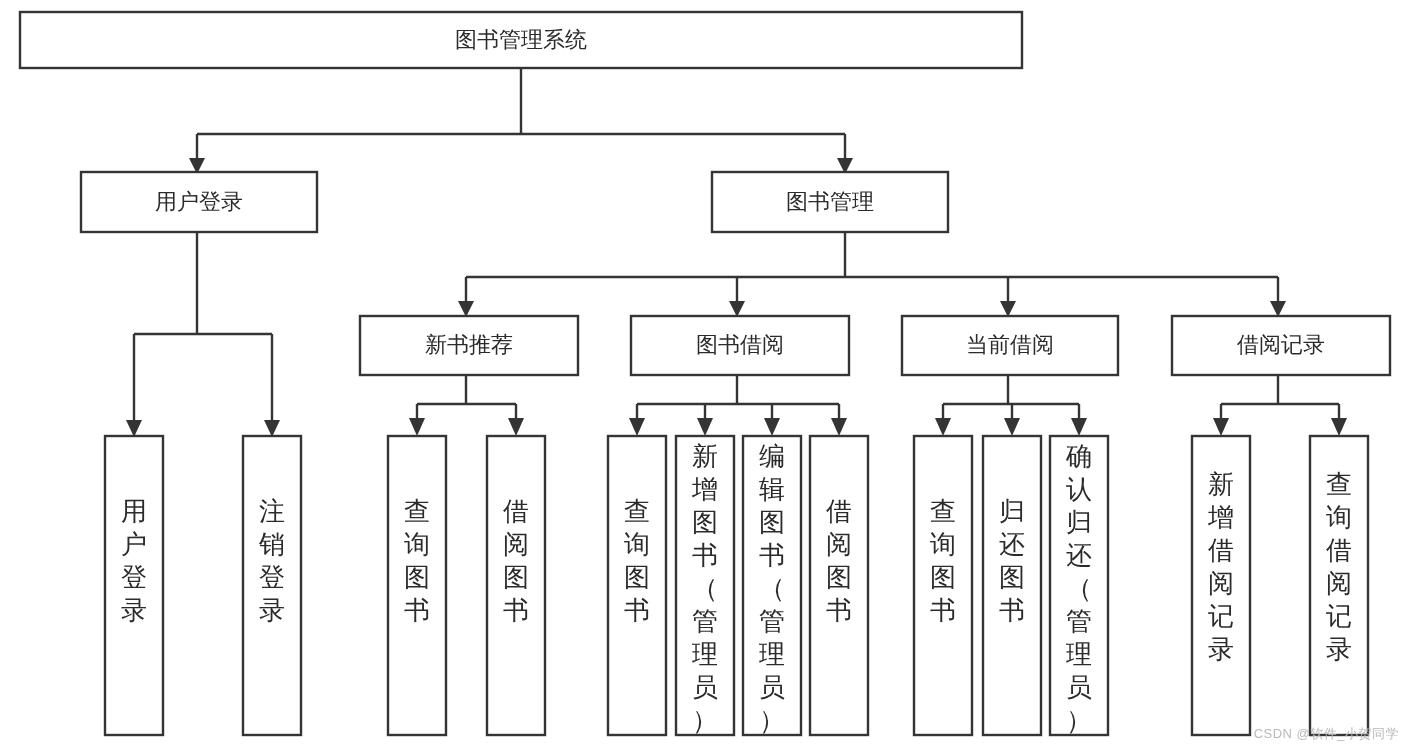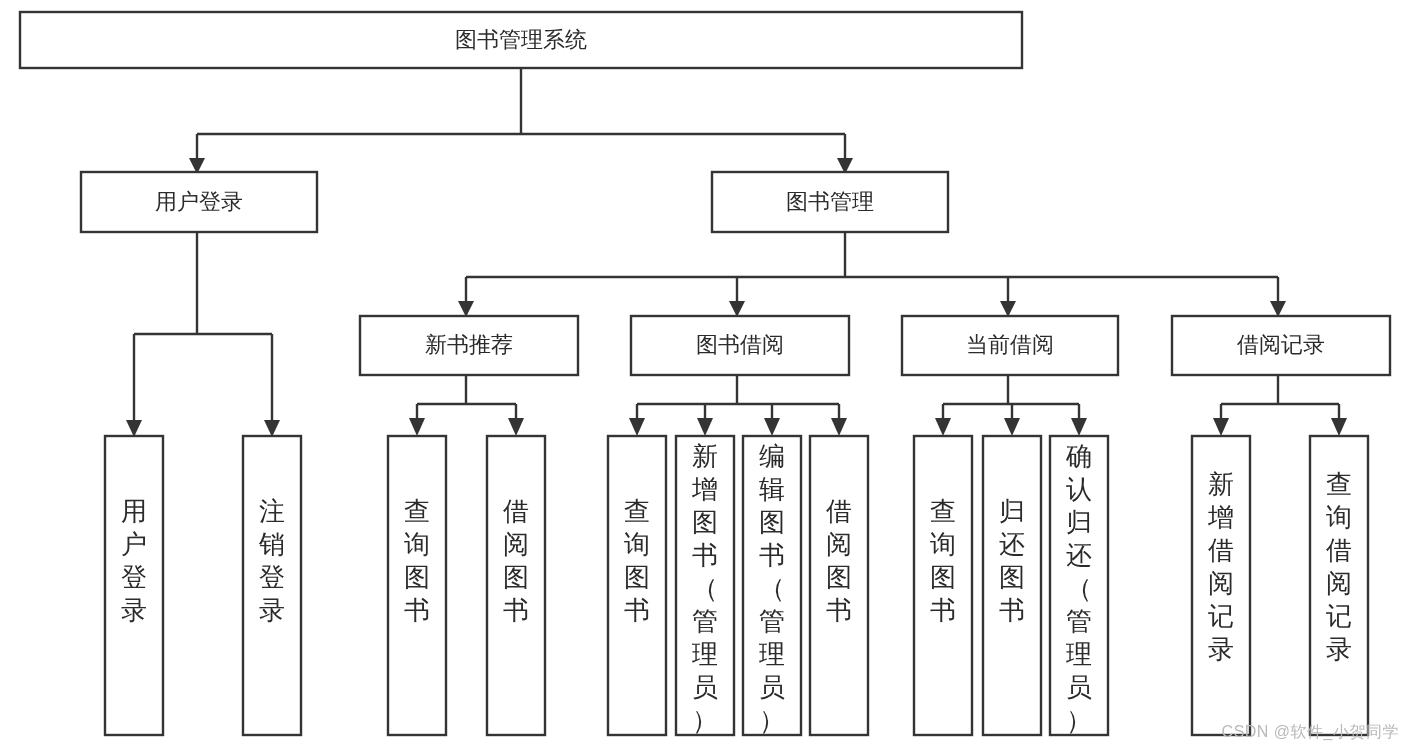--- a/index.html
+++ b/index.html
@@ -52,21 +52,21 @@
   }
   .arrow-head {
     fill: #343434;
     stroke: none;
   }
   .watermark {
     position: absolute;
     right: 6px;
     bottom: 4px;
     font-family: "Liberation Sans", "DejaVu Sans", sans-serif;
-    font-size: 16px;
+    font-size: 13px;
     color: #b9b9b9;
     letter-spacing: 0.5px;
     white-space: nowrap;
     user-select: none;
   }
 </style>
 </head>
 <body>
 
 <div id="diagram-root">

